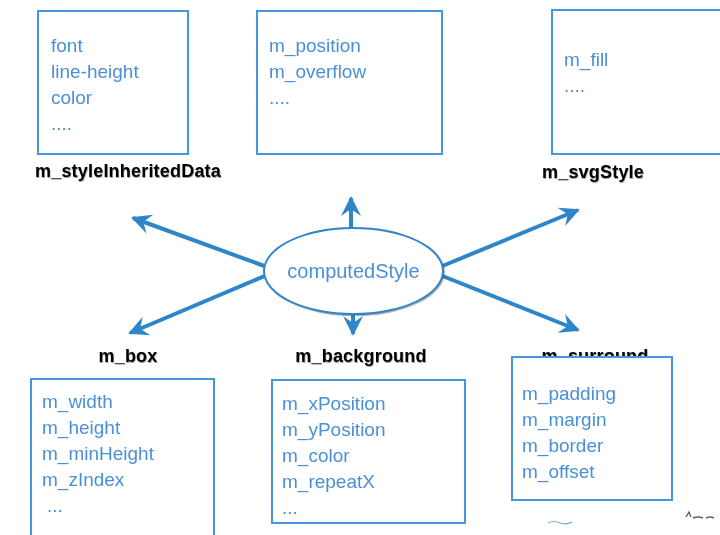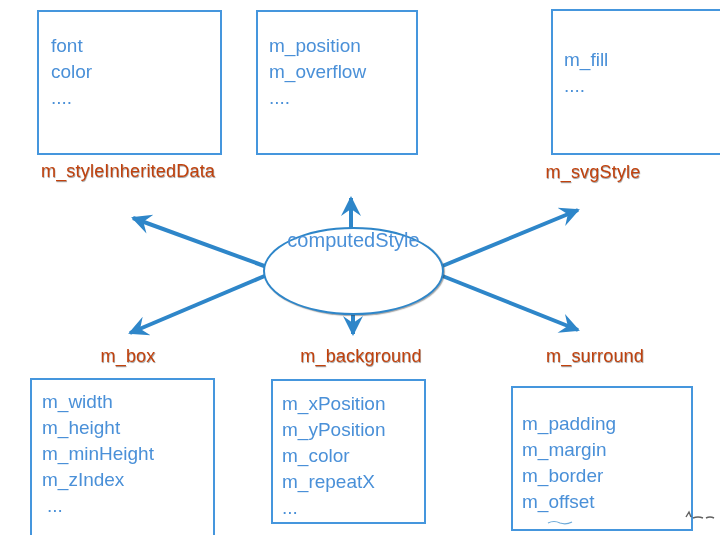--- a/index.html
+++ b/index.html
@@ -10,29 +10,29 @@
   .box{
     position:absolute;background:#ffffff;border:2px solid #4596DD;
     box-sizing:border-box;
   }
   .box .items{
     color:#4A90D8;font-size:19px;line-height:26px;
   }
   .box .items div{white-space:nowrap;}
   .indent{margin-left:5px;}
   .box-label{
-    position:absolute;color:#c2410c;font-size:18px;font-weight:normal;
+    position:absolute;color:#000000;font-size:18px;font-weight:bold;
     text-align:center;white-space:nowrap;transform:translateX(-50%);
     text-shadow:0.6px 0.8px 0.7px rgba(0,0,0,0.38);
     letter-spacing:0.2px;
   }
   .ellipse{
     position:absolute;left:263px;top:227px;width:181px;height:88px;
     background:#ffffff;border:2px solid #2E86C9;border-radius:50%;
-    box-sizing:border-box;display:flex;align-items:flex-start;justify-content:center;
+    box-sizing:border-box;display:flex;align-items:center;justify-content:center;
     box-shadow:1px 1px 1px rgba(60,60,60,0.45);
     z-index:2;
   }
   .ellipse span{color:#4A90D8;font-size:20px;}
   svg.arrows{position:absolute;left:0;top:0;z-index:1;}
 </style>
 </head>
 <body>
 
 <div id="stage">
@@ -47,30 +47,31 @@
     <line x1="353" y1="314" x2="353" y2="334" stroke="#2E86C9" stroke-width="4" marker-end="url(#ah)"></line>
     <line x1="267" y1="267" x2="133" y2="218" stroke="#2E86C9" stroke-width="4" marker-end="url(#ah)"></line>
     <line x1="267" y1="275" x2="130" y2="333" stroke="#2E86C9" stroke-width="4" marker-end="url(#ah)"></line>
     <line x1="440" y1="267" x2="578" y2="210" stroke="#2E86C9" stroke-width="4" marker-end="url(#ah)"></line>
     <line x1="440" y1="275" x2="578" y2="330" stroke="#2E86C9" stroke-width="4" marker-end="url(#ah)"></line>
 
     <path d="M548,523 q6,-3 12,0 q6,2 12,-1" stroke="#2E86C9" stroke-width="1.2" fill="none" opacity="0.7"></path>
     <path d="M686,517 l3,-5 l2,5 m2,1 q5,-2 10,0 m3,0 q4,-2 8,0" stroke="#3a3a3a" stroke-width="1.4" fill="none" opacity="0.8"></path>
   </svg>
 
-  <div class="box" style="left:37px;top:10px;width:185px;height:145px;padding:21px 6px 0 12px;">
+  <div class="box" style="left:37px;top:10px;width:152px;height:145px;padding:21px 6px 0 12px;">
     <div class="items">
       <div>font</div>
+      <div>line-height</div>
       <div>color</div>
       <div>....</div>
     </div>
   </div>
   <div class="box-label" style="left:128px;top:161px;">m_styleInheritedData</div>
 
-  <div class="box" style="left:256px;top:10px;width:162px;height:145px;padding:21px 6px 0 11px;">
+  <div class="box" style="left:256px;top:10px;width:187px;height:145px;padding:21px 6px 0 11px;">
     <div class="items">
       <div>m_position</div>
       <div>m_overflow</div>
       <div>....</div>
     </div>
   </div>
 
   <div class="box" style="left:503px;top:9px;width:186px;height:146px;padding:36px 6px 0 11px;margin-left:48px;">
     <div class="items">
       <div>m_fill</div>
@@ -90,31 +91,31 @@
   <div class="box" style="left:30px;top:378px;width:185px;height:185px;padding:9px 6px 0 10px;">
     <div class="items">
       <div>m_width</div>
       <div>m_height</div>
       <div>m_minHeight</div>
       <div>m_zIndex</div>
       <div class="indent">...</div>
     </div>
   </div>
 
-  <div class="box" style="left:271px;top:379px;width:155px;height:145px;padding:10px 6px 0 9px;">
+  <div class="box" style="left:271px;top:379px;width:195px;height:145px;padding:10px 6px 0 9px;">
     <div class="items">
       <div>m_xPosition</div>
       <div>m_yPosition</div>
       <div>m_color</div>
       <div>m_repeatX</div>
       <div>...</div>
     </div>
   </div>
 
-  <div class="box" style="left:511px;top:386px;width:182px;height:145px;padding:23px 6px 0 9px;">
+  <div class="box" style="left:511px;top:356px;width:162px;height:145px;padding:23px 6px 0 9px;">
     <div class="items">
       <div>m_padding</div>
       <div>m_margin</div>
       <div>m_border</div>
       <div>m_offset</div>
     </div>
   </div>
 
 </div>
 

